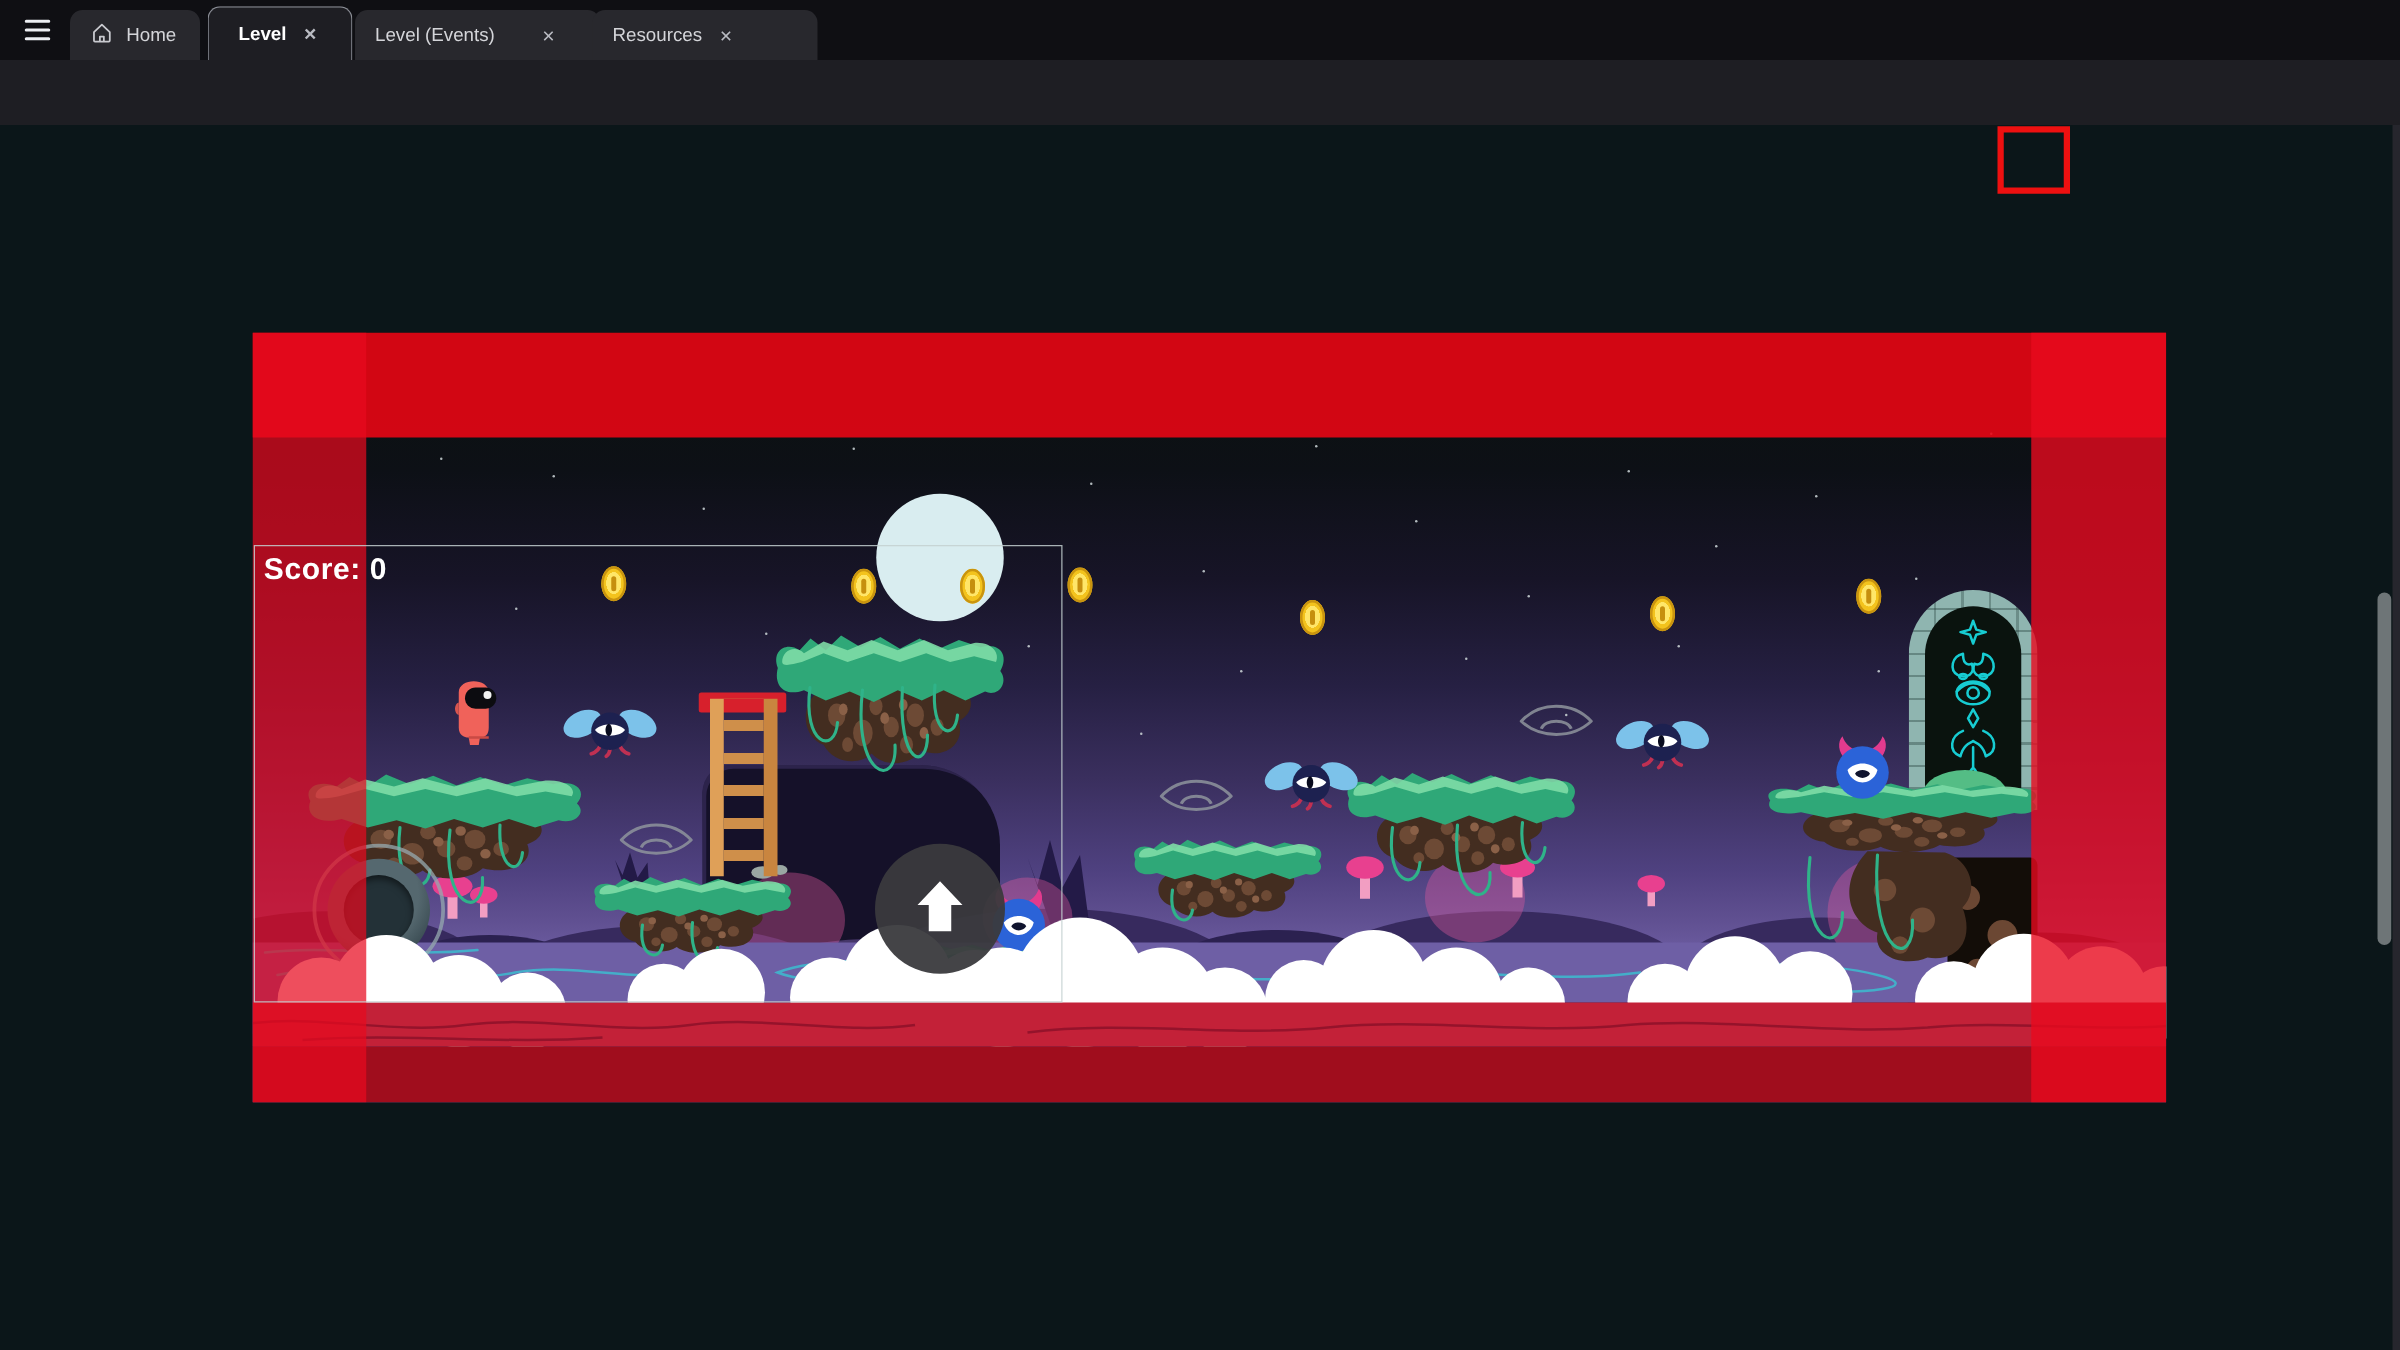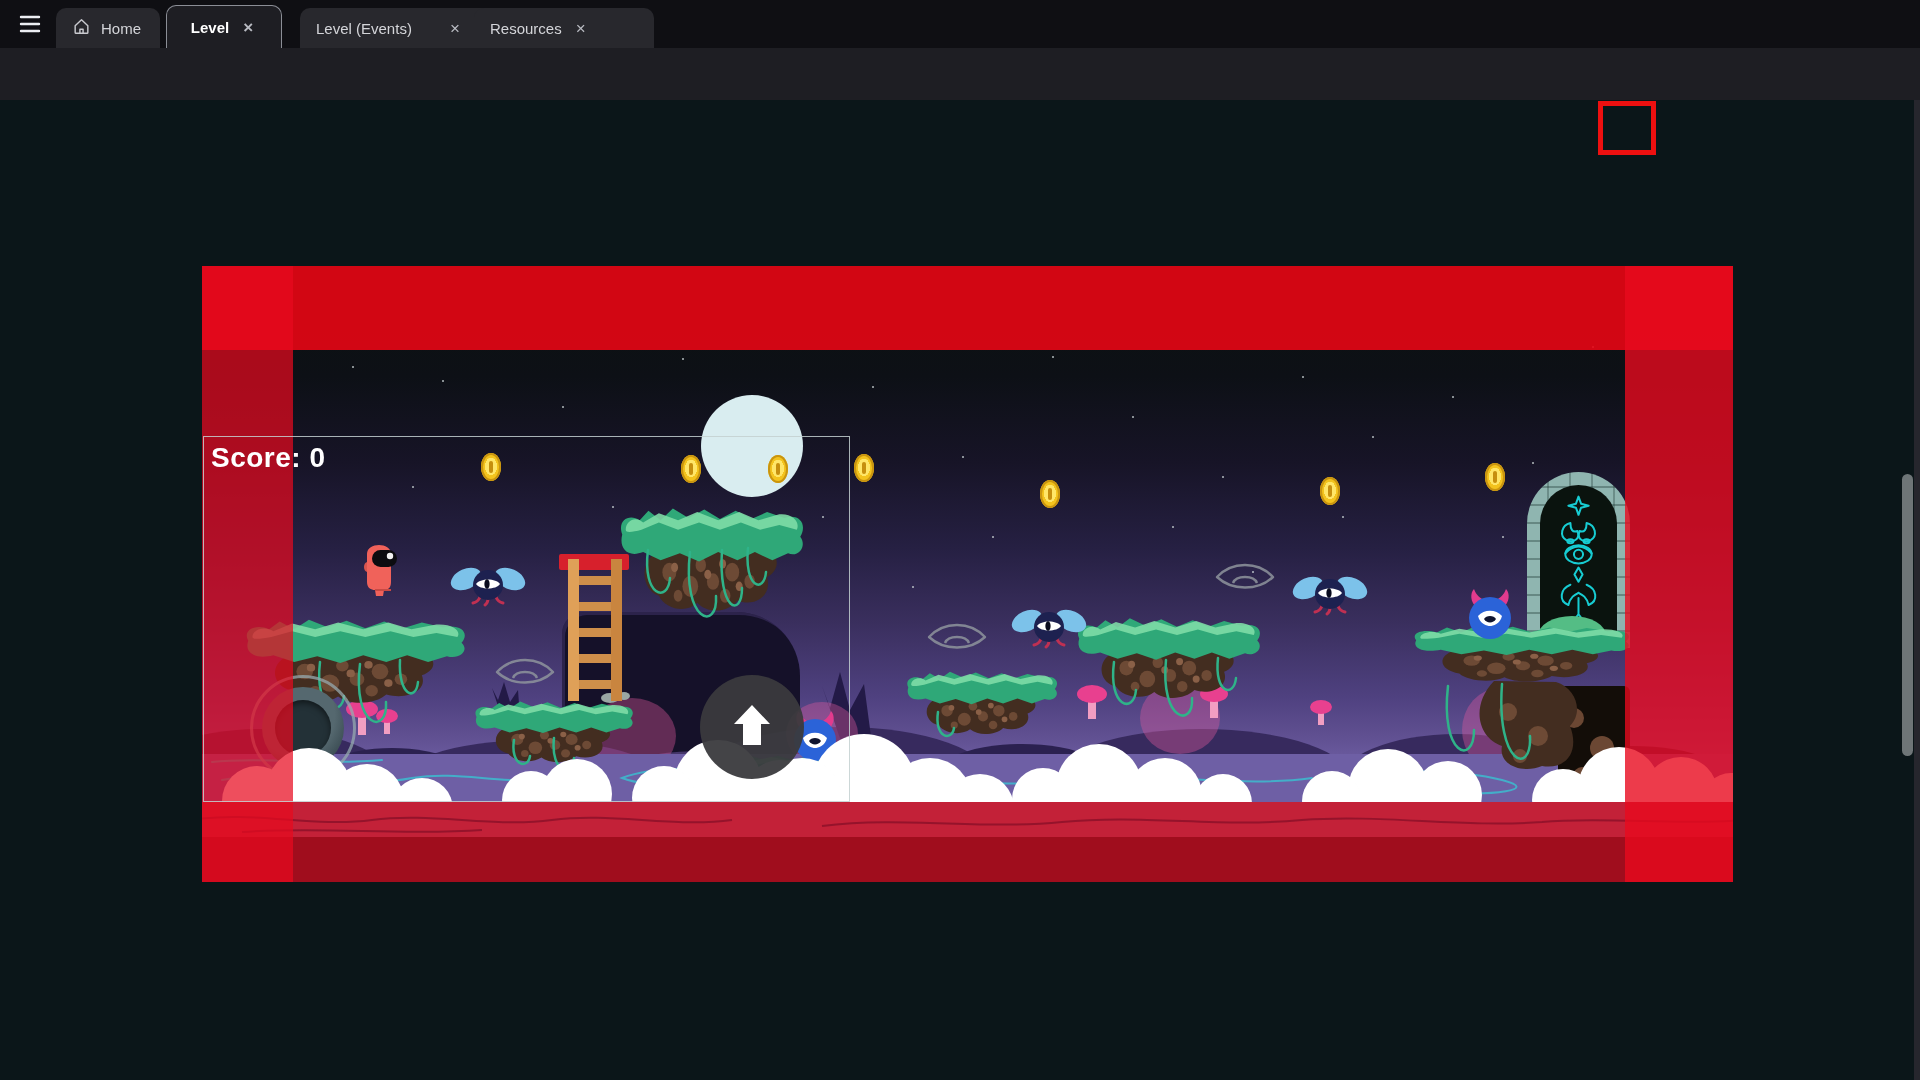--- a/index.html
+++ b/index.html
@@ -64,21 +64,21 @@
   .joy-in{position:absolute;left:22px;top:22px;width:56px;height:56px;border-radius:50%;background:#233137;
     box-shadow:inset 0 3px 6px rgba(0,0,0,.5);}
   .cloud{position:absolute;background:#fff;border-radius:50%;z-index:22;}
   .arrow-btn{position:absolute;left:498px;top:409px;width:104px;height:104px;border-radius:50%;
     background:rgba(58,58,61,.95);z-index:30;display:flex;align-items:center;justify-content:center;}
   .red-ov{position:absolute;z-index:40;pointer-events:none;}
   .band-bottom{position:absolute;left:0;top:536px;width:1531px;height:80px;z-index:35;}
   .band-top-stripe{position:absolute;left:0;top:0;width:100%;height:35px;background:#c32138;overflow:hidden;}
   .band-bot-stripe{position:absolute;left:0;top:35px;width:100%;height:45px;background:#a00d1d;}
   .selection{position:absolute;left:1px;top:170px;width:645px;height:364px;border:1px solid rgba(195,208,208,.85);z-index:50;}
-  .score{position:absolute;left:9px;top:176px;color:#fff;font-size:28px;font-weight:bold;z-index:50;letter-spacing:.5px;}
+  .score{position:absolute;left:9px;top:176px;color:#fff;font-size:24px;font-weight:bold;z-index:50;letter-spacing:.5px;}
   .hud-z{z-index:21;}
 </style>
 </head>
 <body>
 
 <div class="abs" style="left:0;top:0;width:1920px;height:1080px;">
 
   <div class="topbar">
     <button class="hamburger">
       <span>
@@ -93,21 +93,21 @@
             <path d="M4 11l8-7.5L20 11v8.5a1 1 0 0 1-1 1H5a1 1 0 0 1-1-1z"></path>
             <path d="M10 20.5v-5h4v5"></path>
           </svg>
       </span>
       <span>Home</span>
     </div>
     <div class="tab active" style="left:166px;width:116px;justify-content:center;">
       <span>Level</span>
       <span class="x">×</span>
     </div>
-    <div class="tab" style="left:300px;width:196px;gap:34px;">
+    <div class="tab" style="left:284px;width:196px;gap:34px;">
       <span>Level (Events)</span>
       <span class="x">×</span>
     </div>
     <div class="tab" style="left:474px;width:180px;">
       <span>Resources</span>
       <span class="x">×</span>
     </div>
   </div>
 
   <div class="toolbar">

